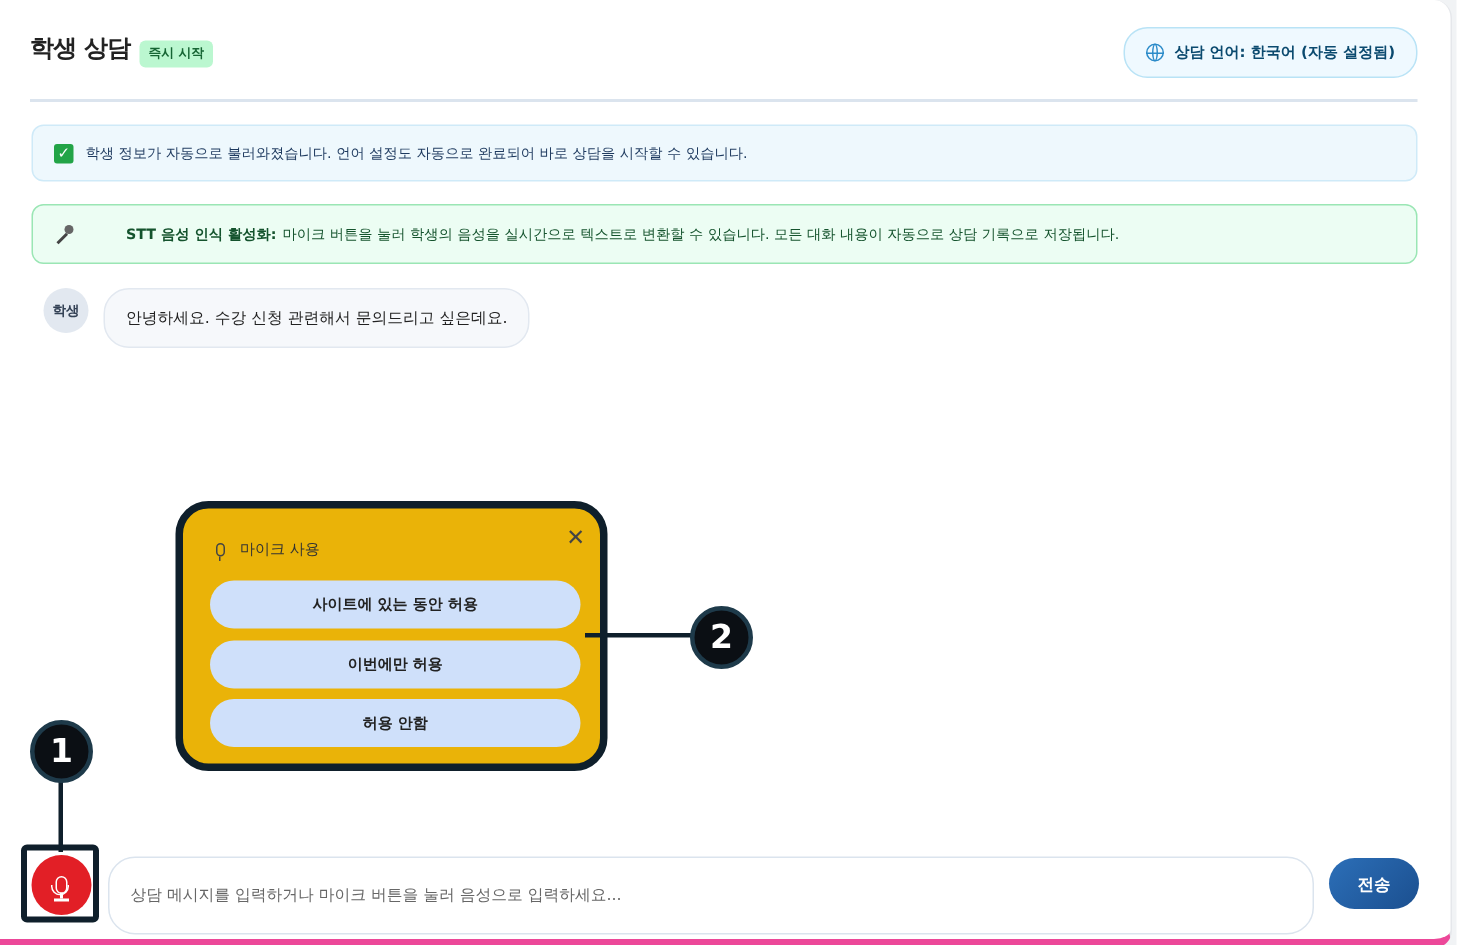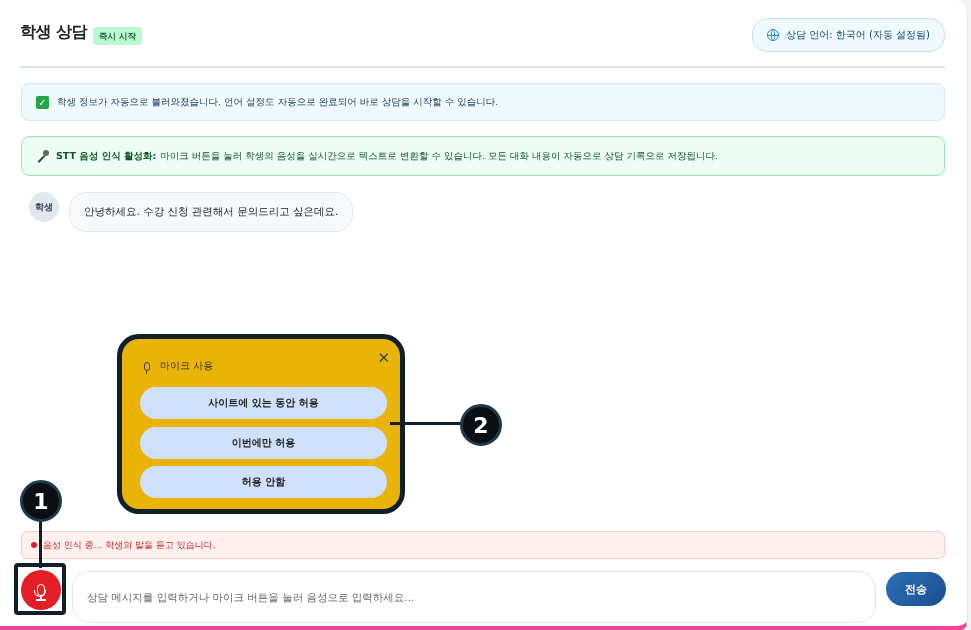--- a/index.html
+++ b/index.html
@@ -17,34 +17,34 @@
   .header { position:absolute; left:20px; top:18px; right:22px; height:48px; border-bottom:2px solid #dbe4ee; }
   .title { position:absolute; left:0; top:4px; font-size:16px; font-weight:bold; color:#222; letter-spacing:-0.5px; }
   .badge {
     position:absolute; left:73px; top:9px; height:18px; padding:0 6px;
     background:#bbf7d0; color:#166534; font-size:8.5px; border-radius:4px;
     line-height:18px; font-weight:bold;
   }
   .lang-pill {
     position:absolute; right:0; top:0; height:32px; padding:0 14px;
     background:#eff9ff; border:1px solid #b9e3f6; border-radius:16px;
-    display:flex; align-items:center; gap:7px; font-size:10px; font-weight:normal; color:#0b4a6f;
+    display:flex; align-items:center; gap:7px; font-size:10px; font-weight:bold; color:#0b4a6f;
   }
   .globe { width:12px; height:12px; border-radius:50%; border:1.5px solid #2b8bc9; position:relative; box-sizing:border-box; }
   .globe::before { content:""; position:absolute; left:50%; top:-1px; bottom:-1px; width:4px; margin-left:-2px; border:1px solid #2b8bc9; border-radius:50%; box-sizing:border-box; }
   .globe::after { content:""; position:absolute; left:-1px; right:-1px; top:50%; height:1px; background:#2b8bc9; }
 
   .alert { position:absolute; left:21px; right:22px; border-radius:8px; font-size:9.5px; display:flex; align-items:center; padding-left:14px; box-sizing:border-box; }
   .alert-info { top:83px; height:38px; background:#eef8fd; border:1px solid #cfeaf8; color:#1e3a5f; }
   .alert-stt { top:136px; height:40px; background:#ecfdf3; border:1px solid #9ae6b4; color:#14532d; }
   .check-icon { width:13px; height:13px; background:#22a447; border-radius:2px; color:#fff; font-size:10px; line-height:13px; text-align:center; margin-right:8px; font-weight:bold; }
   .mic-emoji { width:14px; height:14px; margin-right:6px; position:relative; }
   .mic-emoji::before { content:""; position:absolute; left:1px; top:9px; width:9px; height:2px; background:#444; transform:rotate(-45deg); }
   .mic-emoji::after { content:""; position:absolute; left:7px; top:1px; width:6px; height:6px; background:#666; border-radius:50%; }
-  .stt-strong { font-weight:bold; margin-right:4px; }
+  .stt-strong { font-weight:bold; margin-right:4px;margin-left:28px; }
 
   .msg-row { position:absolute; left:29px; top:192px; display:flex; gap:10px; }
   .avatar { width:30px; height:30px; border-radius:50%; background:#e2e8f0; font-size:9px; font-weight:bold; color:#334155; display:flex; align-items:center; justify-content:center; }
   .bubble { background:#f6f8fb; border:1px solid #e2e8f0; border-radius:17px; padding:0 14px; height:38px; display:flex; align-items:center; font-size:10.5px; color:#222; }
 
   .popup {
     position:absolute; left:117px; top:334px; width:288px; height:180px;
     border:5px solid #0f1f2b; border-radius:22px; background:#eab308; box-sizing:border-box;
   }
   .popup-head { position:absolute; left:22px; top:20px; display:flex; align-items:center; gap:10px; font-size:10px; color:#333; }
@@ -126,24 +126,20 @@
     </div>
     <span class="close-x">✕</span>
     <button class="perm-btn pb1">사이트에 있는 동안 허용</button>
     <button class="perm-btn pb2">이번에만 허용</button>
     <button class="perm-btn pb3">허용 안함</button>
   </div>
 
   <div class="callout-line2"></div>
   <div class="callout c2">2</div>
 
-  <div class="rec-bar">
-    <span class="rec-dot"></span>
-    <span>음성 인식 중... 학생의 말을 듣고 있습니다.</span>
-  </div>
 
   <div class="callout-line1"></div>
   <div class="callout c1">1</div>
 
   <div class="mic-frame"></div>
   <button class="mic-btn">
     <span class="cap"></span>
     <span class="stem"></span>
     <span class="base"></span>
   </button>

